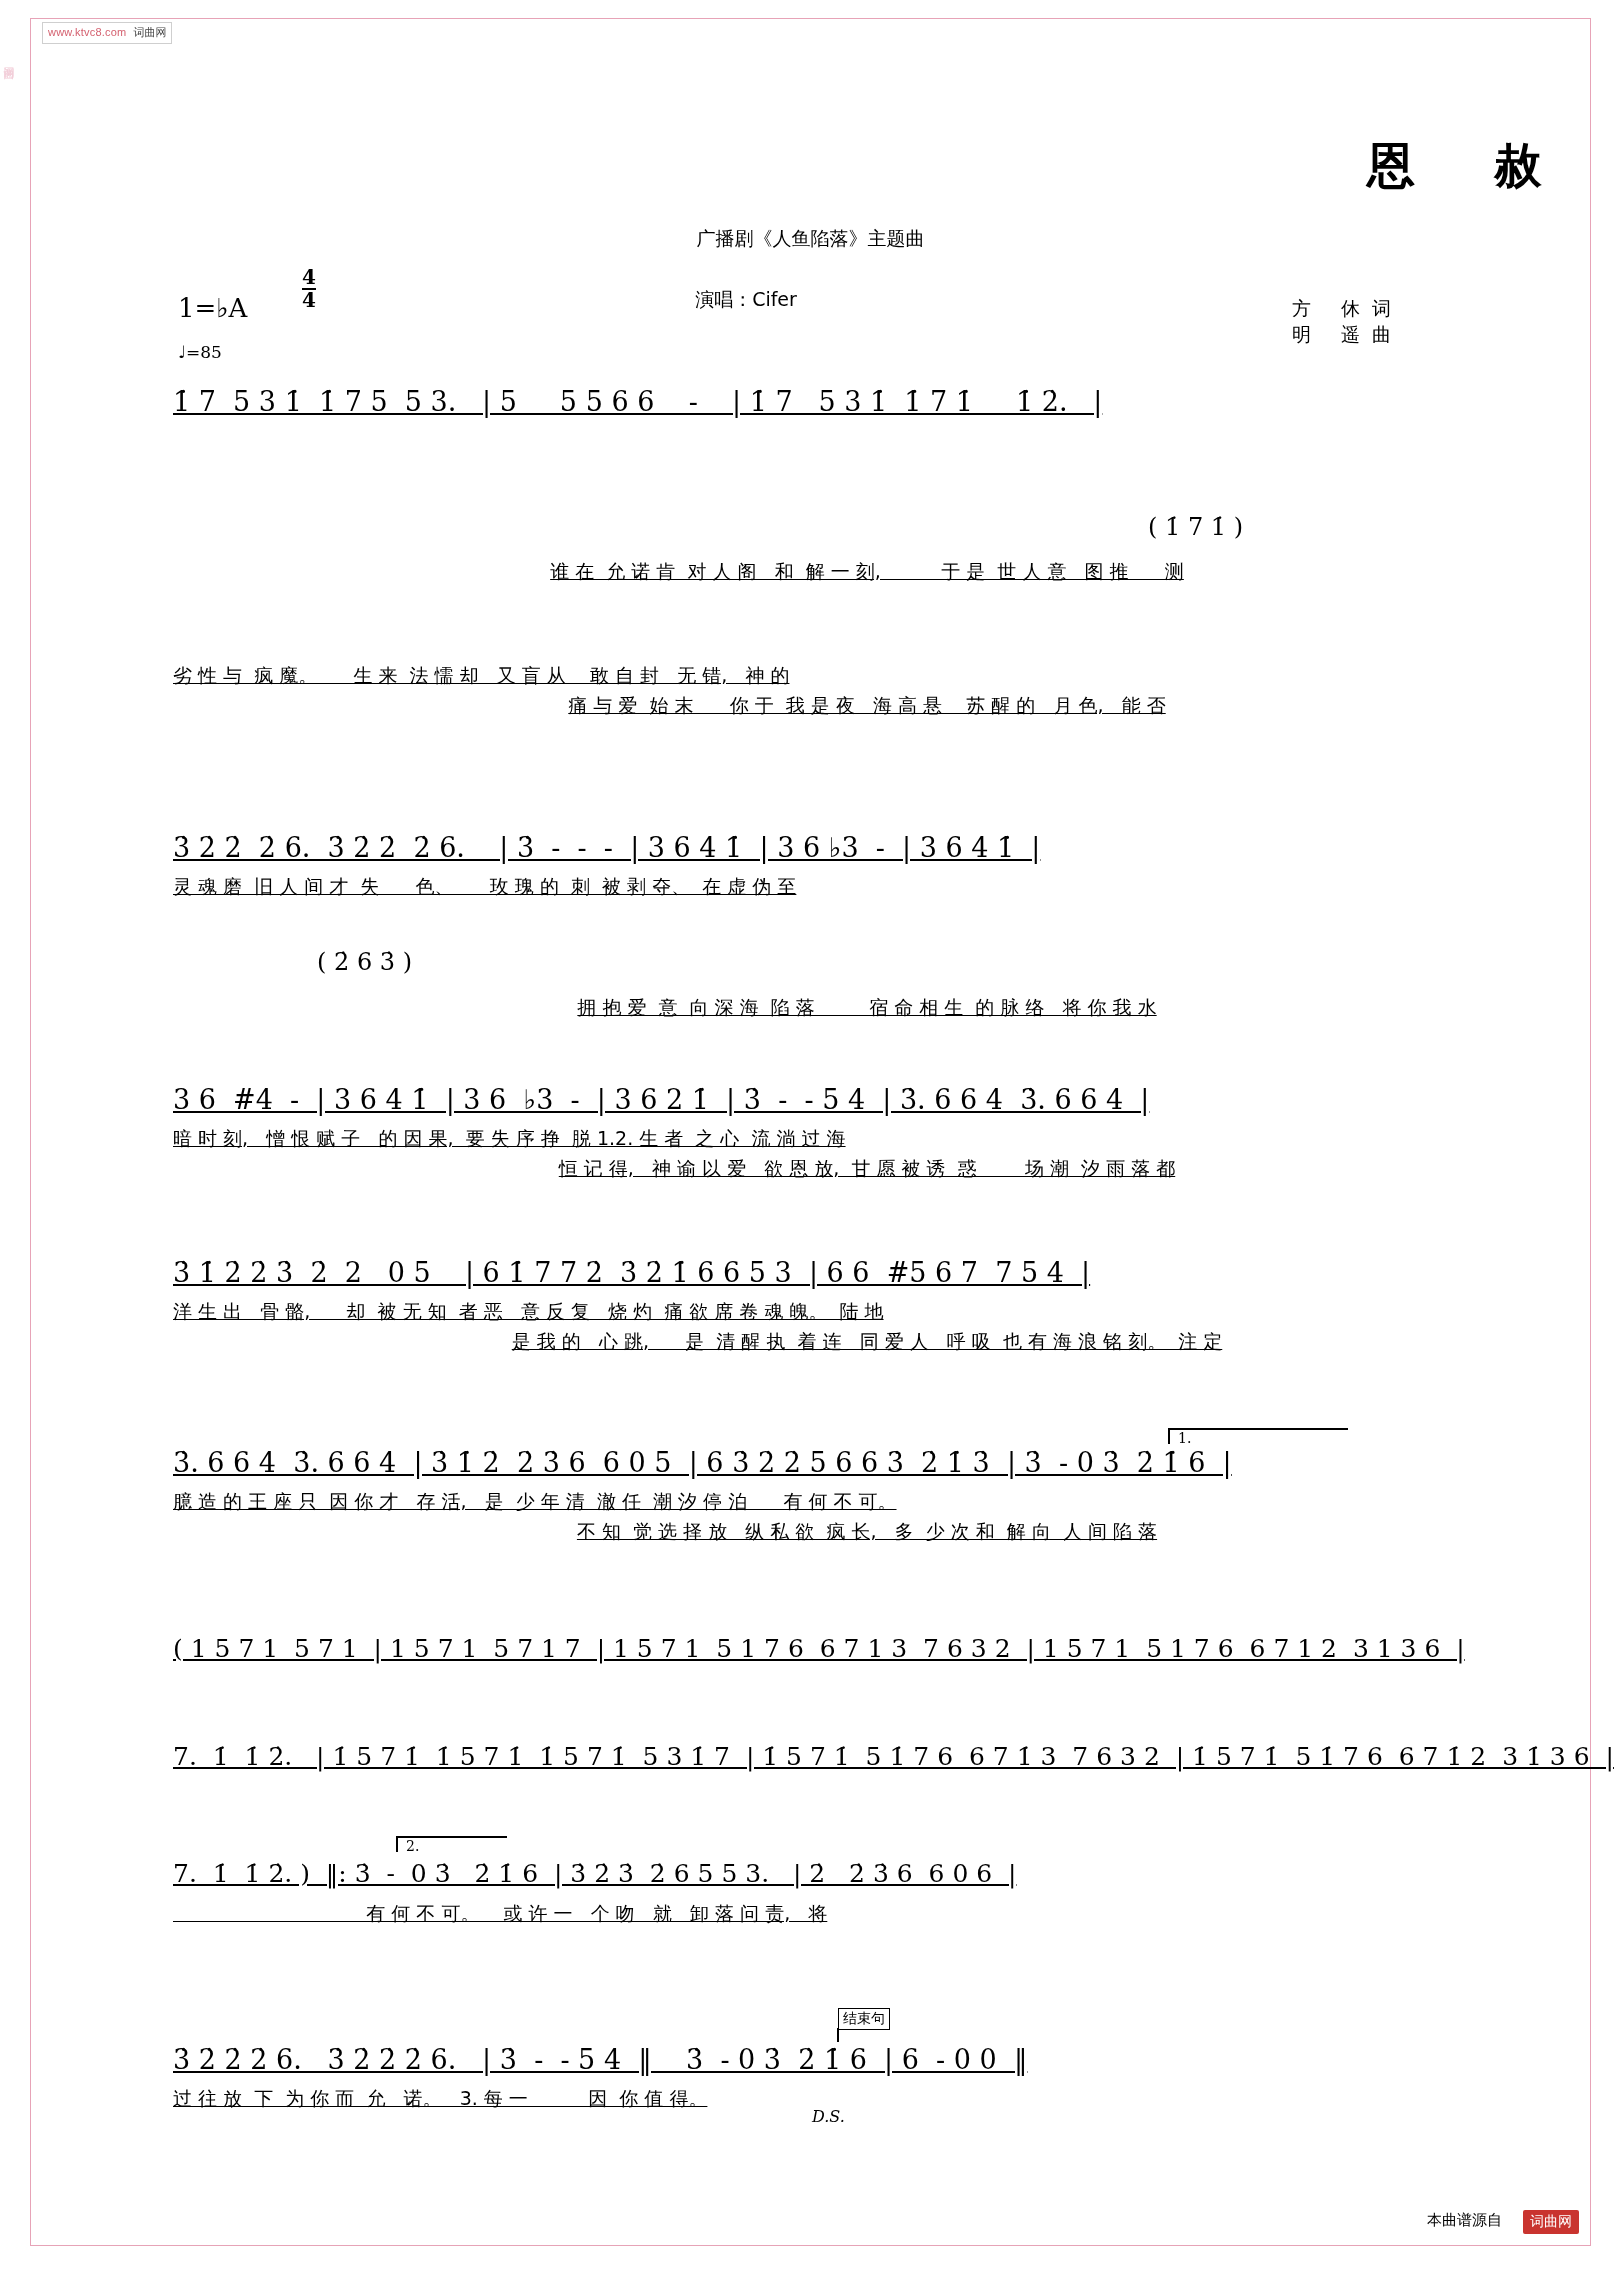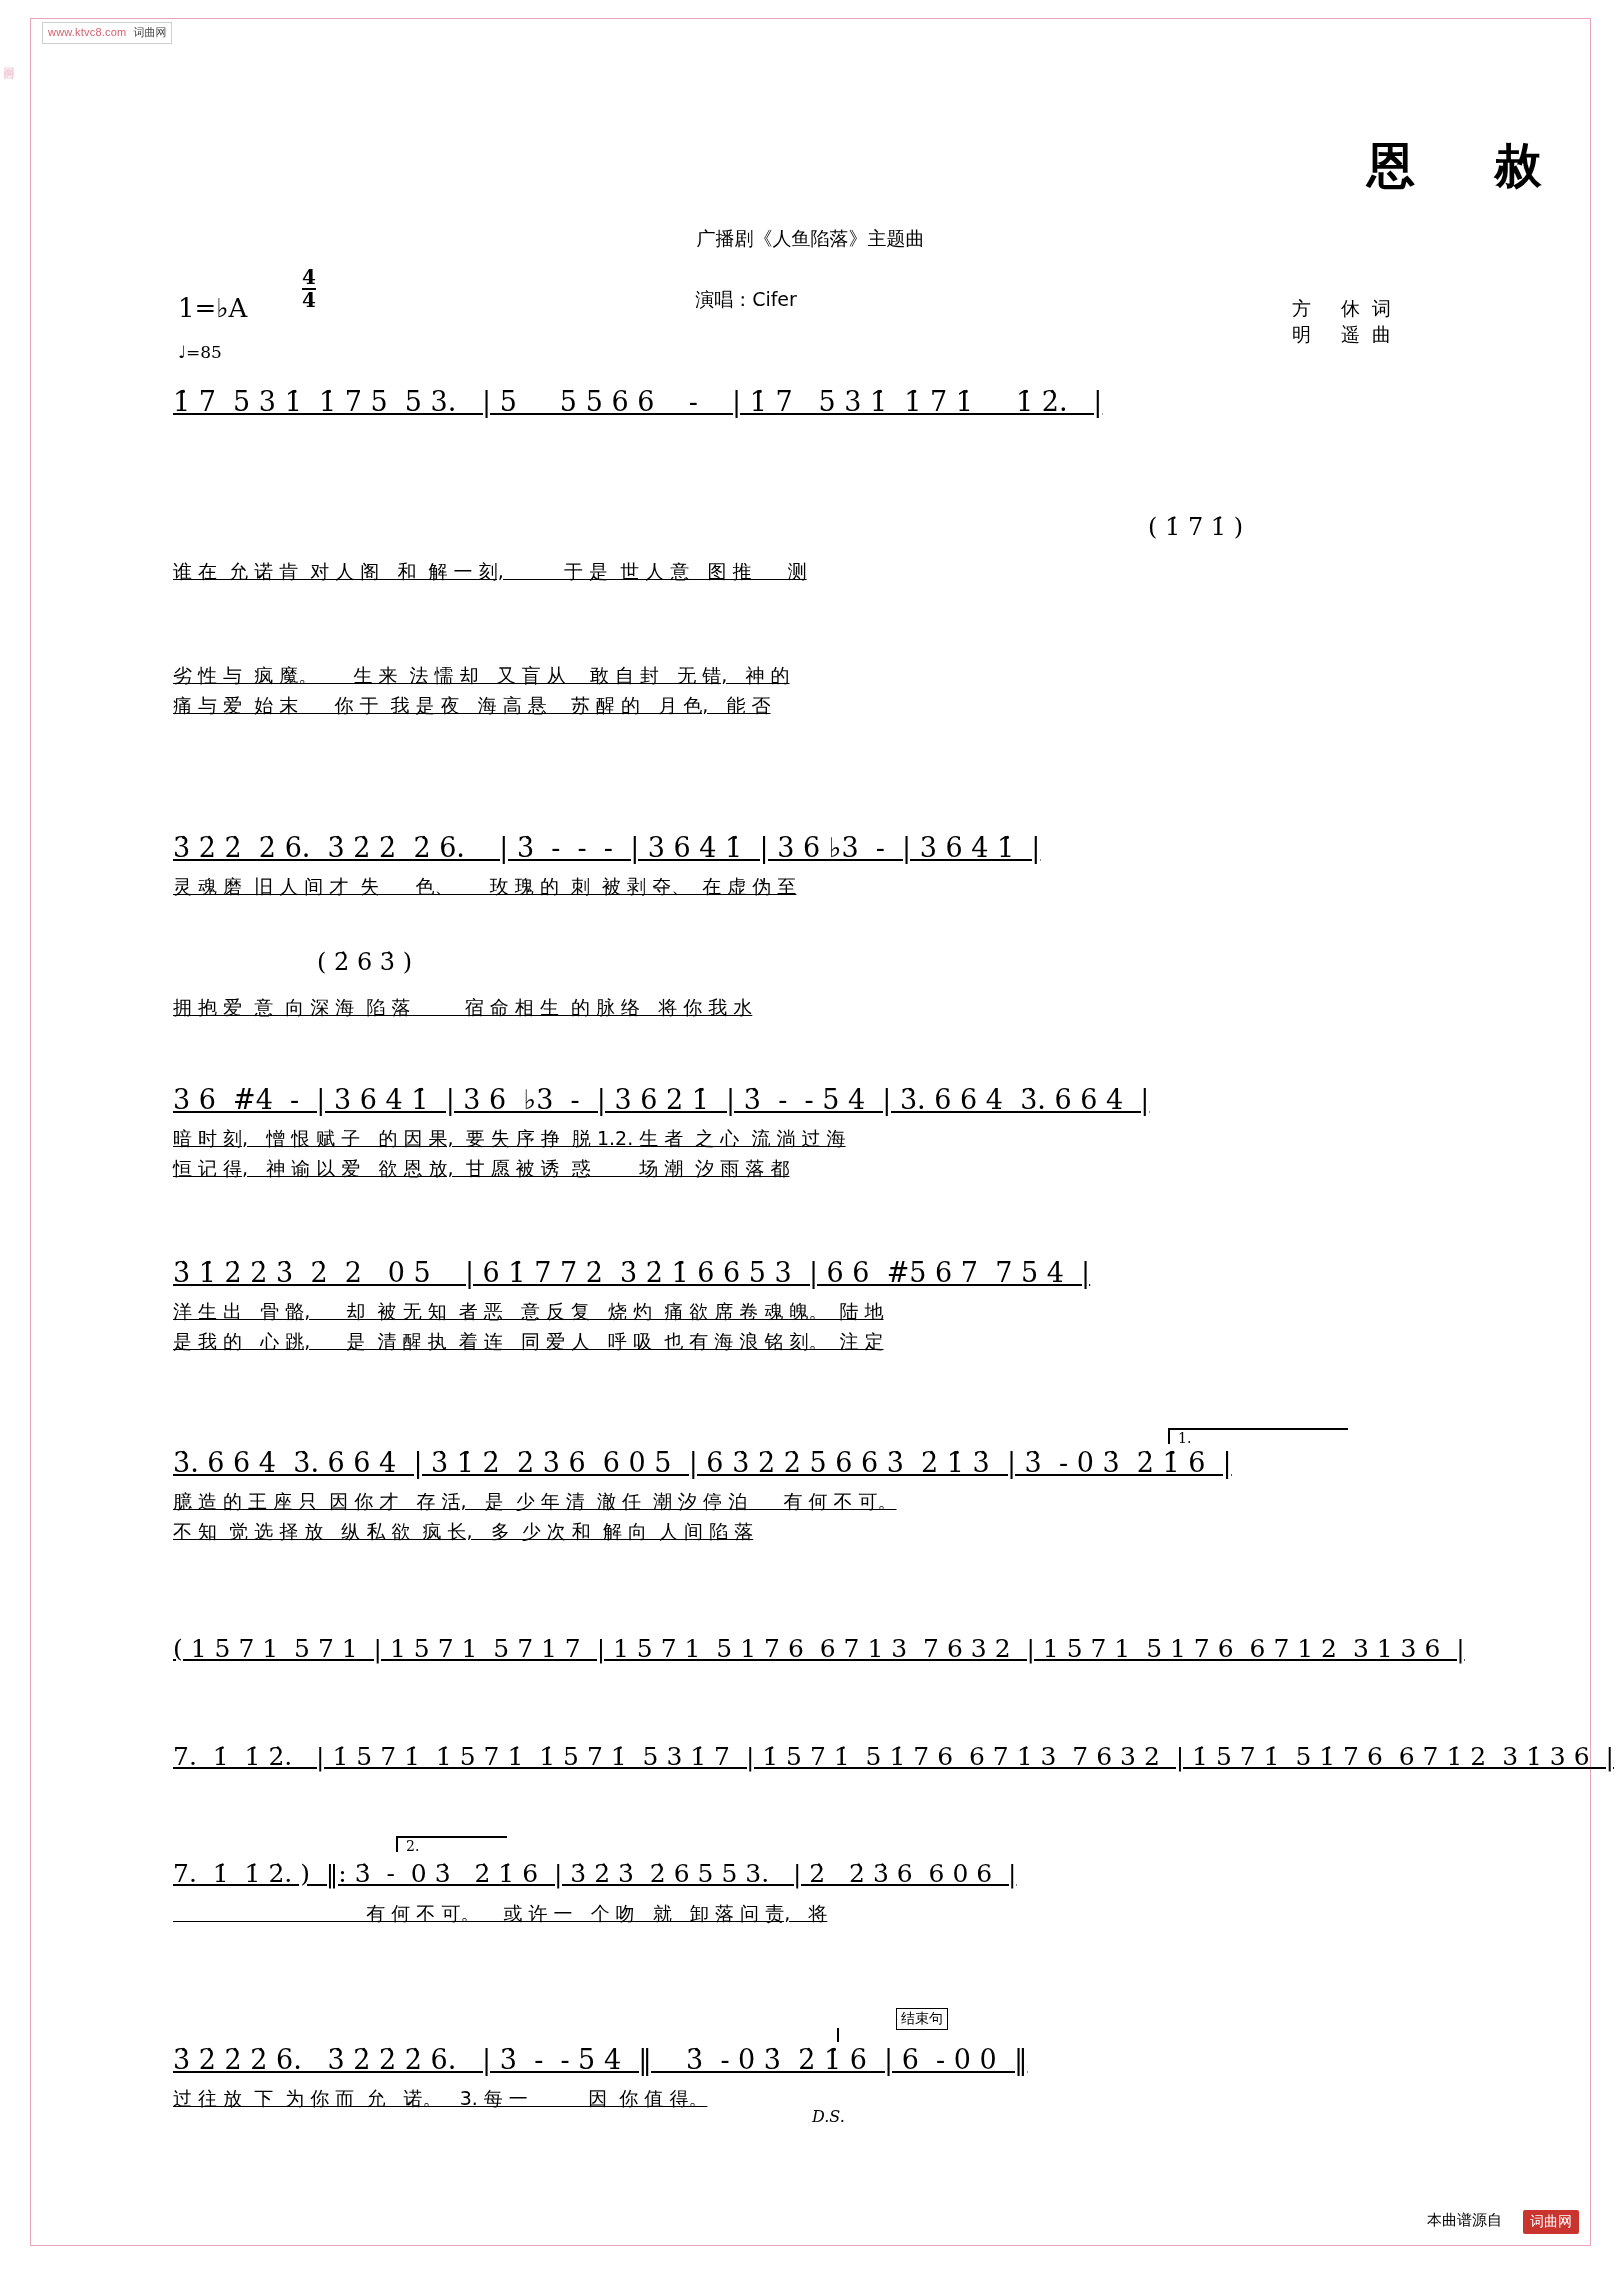--- a/index.html
+++ b/index.html
@@ -104,21 +104,21 @@
     padding-left:173px;
     height:42px;
   }
   .lyrics{
     font-family:"DejaVu Sans", sans-serif;
     font-size:19px;
     white-space:pre;
     padding-left:173px;
     height:30px;
   }
-  .lyrics.second{padding-left:173px;}
+  .lyrics.second{padding-left:173px;text-align:center;}
   .paren-notes{
     font-family:"DejaVu Serif", serif;
     font-size:24px;
     white-space:pre;
   }
   .footer-src{
     position:absolute;right:119px;bottom:42px;
     font-size:15px;
     font-family:"DejaVu Sans", sans-serif;
   }
@@ -228,21 +228,21 @@
   <div class="notes" style="padding-left:173px;font-size:25px;">7.  1̇  1̇ 2̇.   | 1̇ 5 7 1̇  1̇ 5 7 1̇  1̇ 5 7 1̇  5 3 1̇ 7  | 1̇ 5 7 1̇  5 1̇ 7 6  6 7 1̇ 3  7 6 3 2  | 1̇ 5 7 1̇  5 1̇ 7 6  6 7 1̇ 2  3 1̇ 3 6  |</div>
 </div>
 
 <div class="ending-bracket" style="left:396px;top:1836px;width:109px;"></div>
 <div class="small-mark" style="left:406px;top:1838px;">2.</div>
 <div class="system" style="top:1859px;">
   <div class="notes" style="padding-left:173px;font-size:25px;">7.  1̇  1̇ 2̇. )  ‖: 3̇  -  0 3̇   2̇ 1̇ 6  | 3̇ 2̇ 3̇  2̇ 6 5 5 3.   | 2̇   2̇ 3̇ 6  6 0 6  |</div>
   <div class="lyrics">                                有 何 不 可。    或 许 一   个 吻   就   卸 落 问 责,   将</div>
 </div>
 
-<div class="endbox" style="left:896px;top:2008px;">结束句</div>
+<div class="endbox" style="left:838px;top:2008px;">结束句</div>
 <div class="ending-bracket" style="left:837px;top:2028px;width:129px;border-top:none;"></div>
 <div class="system" style="top:2044px;">
   <div class="notes">3̇ 2̇ 2̇ 2̇ 6.   3̇ 2̇ 2̇ 2̇ 6.   | 3̇  -  - 5 4  ‖    3̇  - 0 3̇  2̇ 1̇ 6  | 6  - 0 0  ‖</div>
   <div class="lyrics">过 往 放  下  为 你 而  允   诺。   3. 每 一          因  你 值 得。</div>
 </div>
 <div class="small-mark" style="left:812px;top:2107px;font-style:italic;font-size:16px;">D.S.</div>
 
 <div class="footer-src">本曲谱源自</div>
 <div class="footer-tag">词曲网</div>
 

